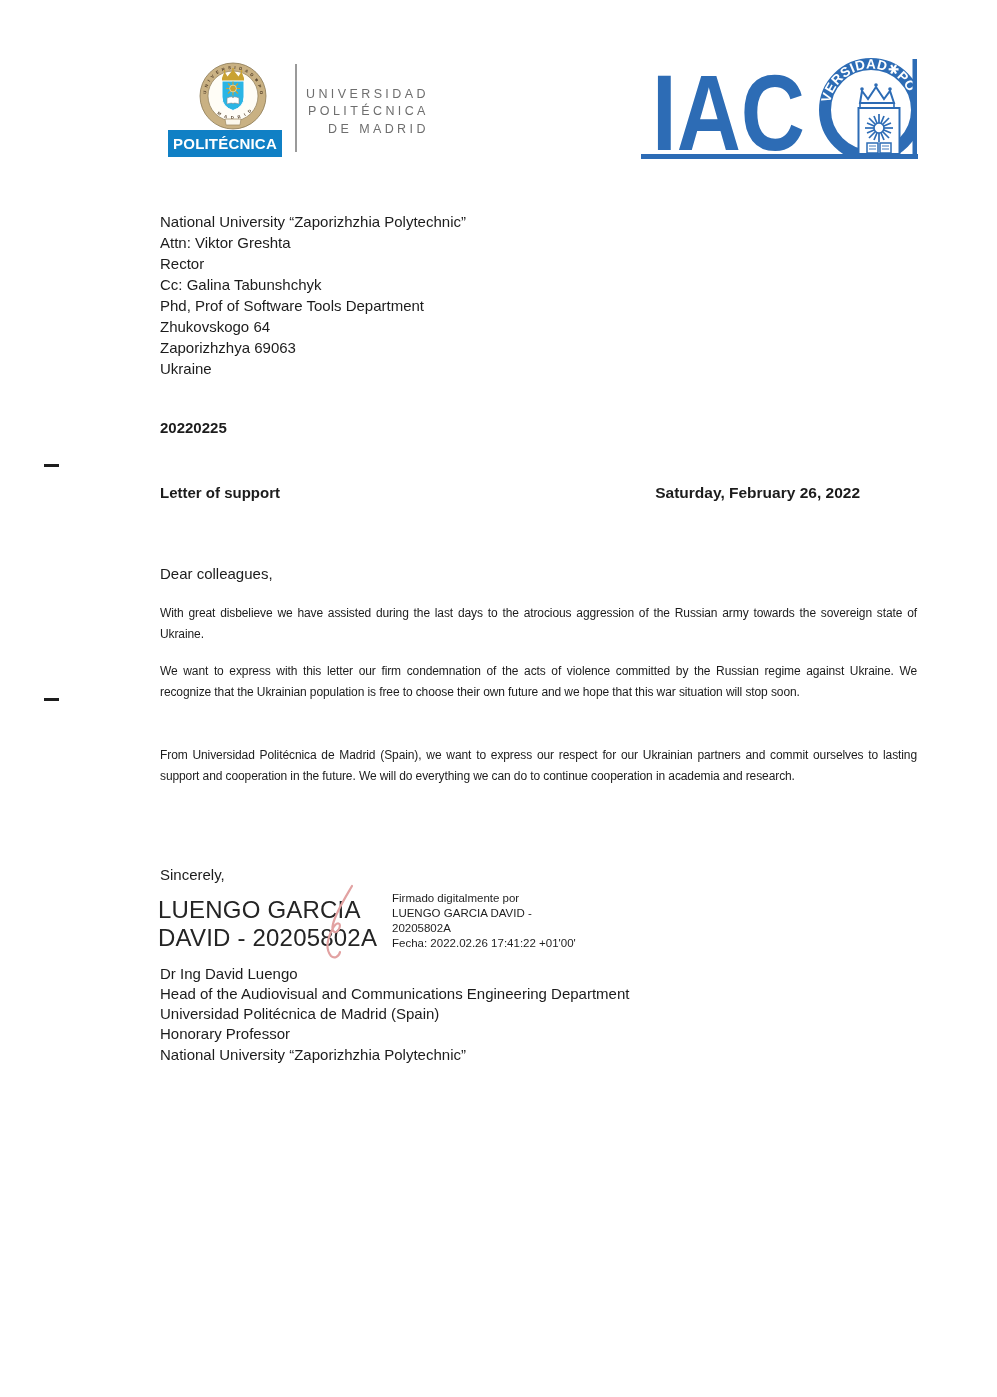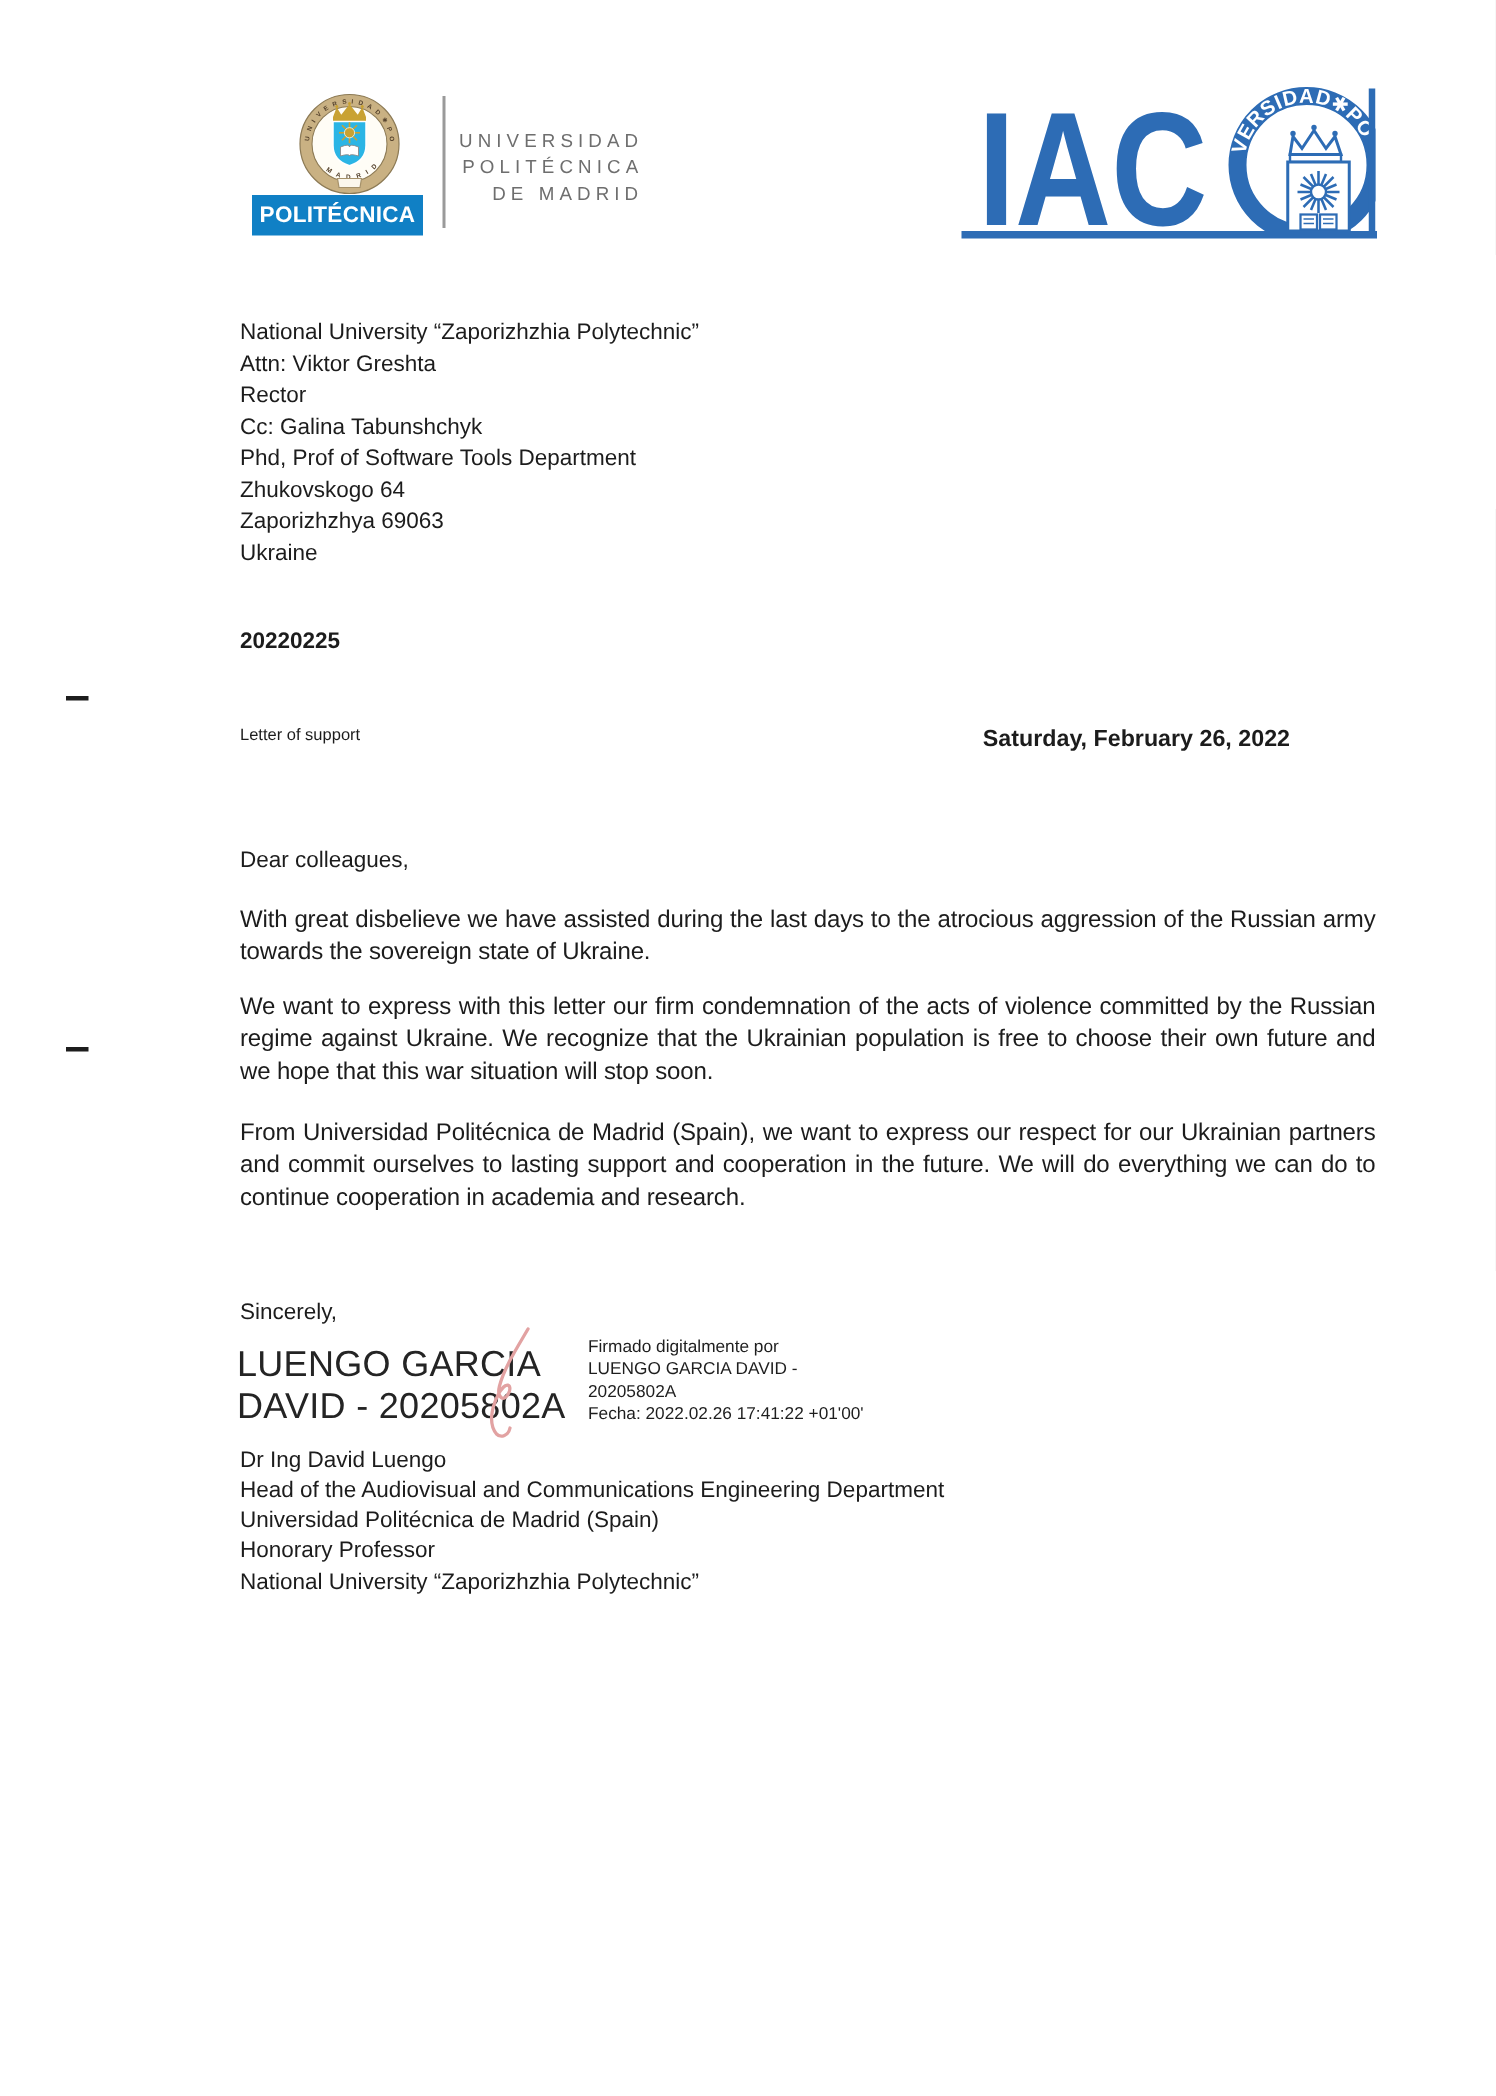--- a/index.html
+++ b/index.html
@@ -28,25 +28,25 @@
   }
   .hdr-divider{left:295px;top:64px;width:2px;height:88px;background:#9a9a9a;}
   .upm-wordmark{
     left:306px;top:86px;font-size:12.5px;line-height:17.3px;
     letter-spacing:3.4px;color:var(--wordmark-gray);white-space:nowrap;text-align:right;
   }
   .iac-underline{left:641px;top:154px;width:277px;height:5px;background:var(--iac-blue);}
   
   .addr{left:160px;font-size:15px;line-height:21px;white-space:nowrap;}
   .ref{left:160px;top:419px;font-size:15px;font-weight:bold;}
-  .subject-title{left:160px;top:484px;font-size:11px;font-weight:normal;text-align:center;}
+  .subject-title{left:160px;top:484px;font-size:15px;font-weight:bold;text-align:center;}
   .subject-date{right:137px;top:484px;font-size:15.5px;font-weight:bold;}
   .salutation{left:160px;top:565px;font-size:15px;}
   .para{
-    left:160px;width:757px;font-size:16px;line-height:21.3px;
+    left:160px;width:757px;font-size:12px;line-height:21.3px;
     text-align:justify;letter-spacing:-.1px;
   }
   .closing{left:160px;top:866px;font-size:15px;}
   .stamp-line{left:158px;font-size:24px;letter-spacing:.2px;color:#242424;white-space:nowrap;}
   .sig-detail{left:364px;font-size:11.5px;line-height:15.3px;color:#1e1e1e;white-space:nowrap;padding-left:28px;}
   .signer{left:160px;font-size:15px;line-height:20.3px;white-space:nowrap;}
   .fold-mark{left:44px;width:15px;height:2.5px;background:#1d1d1d;}
   
   .f-blue{fill:var(--iac-blue);} .s-blue{stroke:var(--iac-blue);fill:none;}
   .s-blue-fw{stroke:var(--iac-blue);fill:#ffffff;}

